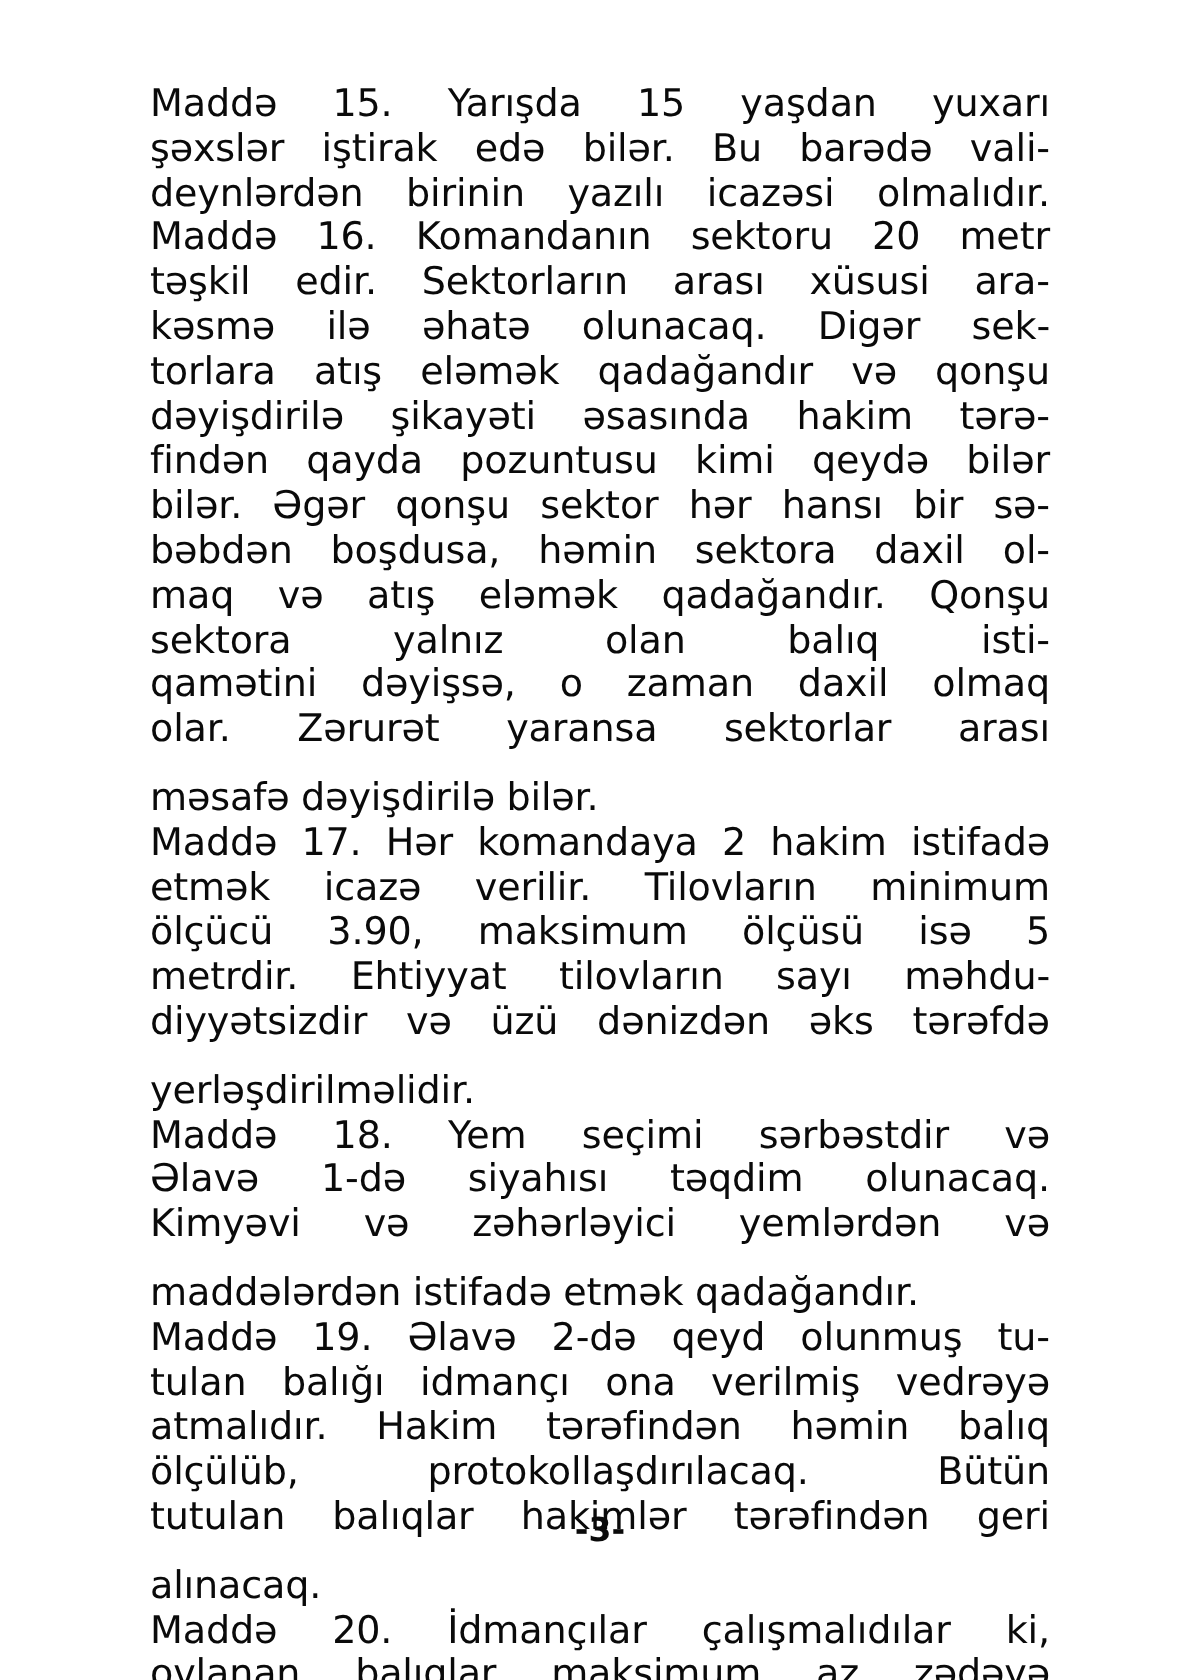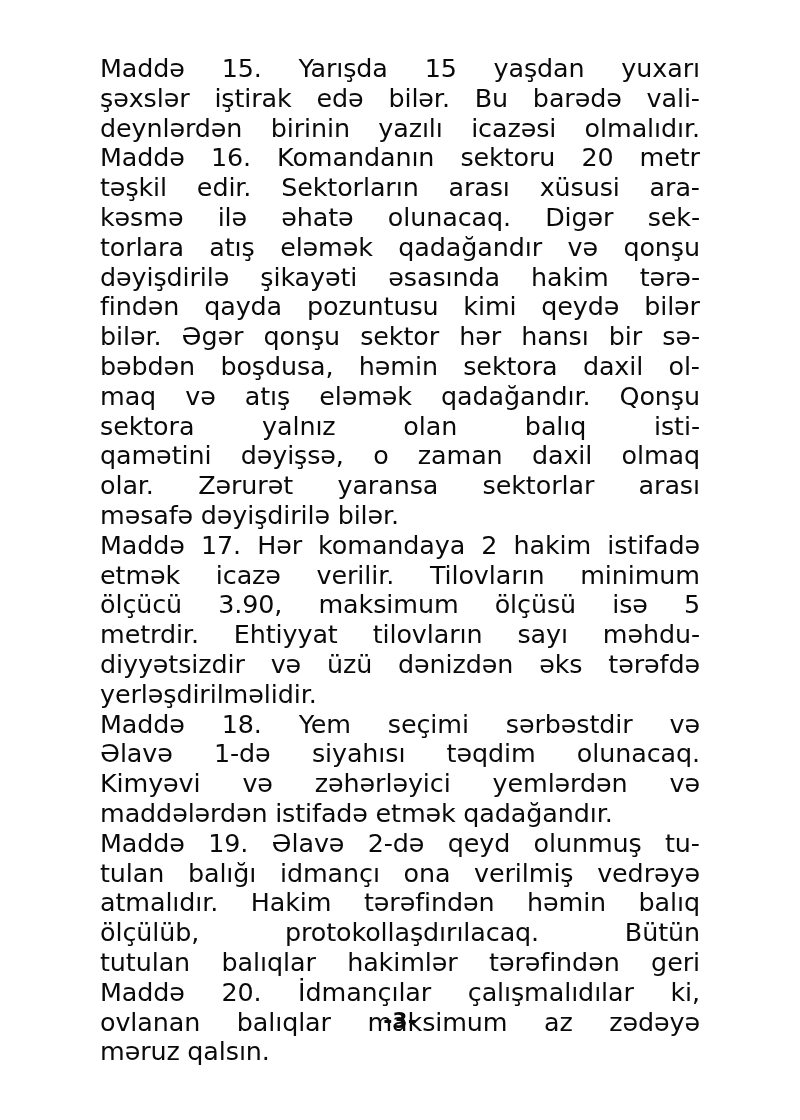--- a/index.html
+++ b/index.html
@@ -43,20 +43,21 @@
     align-items: baseline;
   }
 
   
   .doc-line.justify {
     justify-content: space-between;
   }
   
   .doc-line.flush {
     justify-content: flex-start;
+    margin-top: 16px;
   }
   .doc-line.flush .w + .w {
     margin-left: 0.30em;
   }
 
   .w {
     display: inline-block;
     white-space: pre;
   }
 
@@ -103,20 +104,21 @@
       <div class="doc-line flush"><span class="w">yerləşdirilməlidir.</span></div>
       <div class="doc-line justify"><span class="w">Maddə</span><span class="w">18.</span><span class="w">Yem</span><span class="w">seçimi</span><span class="w">sərbəstdir</span><span class="w">və</span></div>
       <div class="doc-line justify"><span class="w">Əlavə</span><span class="w">1-də</span><span class="w">siyahısı</span><span class="w">təqdim</span><span class="w">olunacaq.</span></div>
       <div class="doc-line justify"><span class="w">Kimyəvi</span><span class="w">və</span><span class="w">zəhərləyici</span><span class="w">yemlərdən</span><span class="w">və</span></div>
       <div class="doc-line flush"><span class="w">maddələrdən</span><span class="w">istifadə</span><span class="w">etmək</span><span class="w">qadağandır.</span></div>
       <div class="doc-line justify"><span class="w">Maddə</span><span class="w">19.</span><span class="w">Əlavə</span><span class="w">2-də</span><span class="w">qeyd</span><span class="w">olunmuş</span><span class="w">tu-</span></div>
       <div class="doc-line justify"><span class="w">tulan</span><span class="w">balığı</span><span class="w">idmançı</span><span class="w">ona</span><span class="w">verilmiş</span><span class="w">vedrəyə</span></div>
       <div class="doc-line justify"><span class="w">atmalıdır.</span><span class="w">Hakim</span><span class="w">tərəfindən</span><span class="w">həmin</span><span class="w">balıq</span></div>
       <div class="doc-line justify"><span class="w">ölçülüb,</span><span class="w">protokollaşdırılacaq.</span><span class="w">Bütün</span></div>
       <div class="doc-line justify"><span class="w">tutulan</span><span class="w">balıqlar</span><span class="w">hakimlər</span><span class="w">tərəfindən</span><span class="w">geri</span></div>
+      <div class="doc-line flush"><span class="w">alınacaq.</span></div>
       <div class="doc-line justify"><span class="w">Maddə</span><span class="w">20.</span><span class="w">İdmançılar</span><span class="w">çalışmalıdılar</span><span class="w">ki,</span></div>
       <div class="doc-line justify"><span class="w">ovlanan</span><span class="w">balıqlar</span><span class="w">maksimum</span><span class="w">az</span><span class="w">zədəyə</span></div>
       <div class="doc-line flush"><span class="w">məruz</span><span class="w">qalsın.</span></div>
     </div>
 
   <div class="page-number">-3-</div>
 
 </div>
 
 </body></html>

